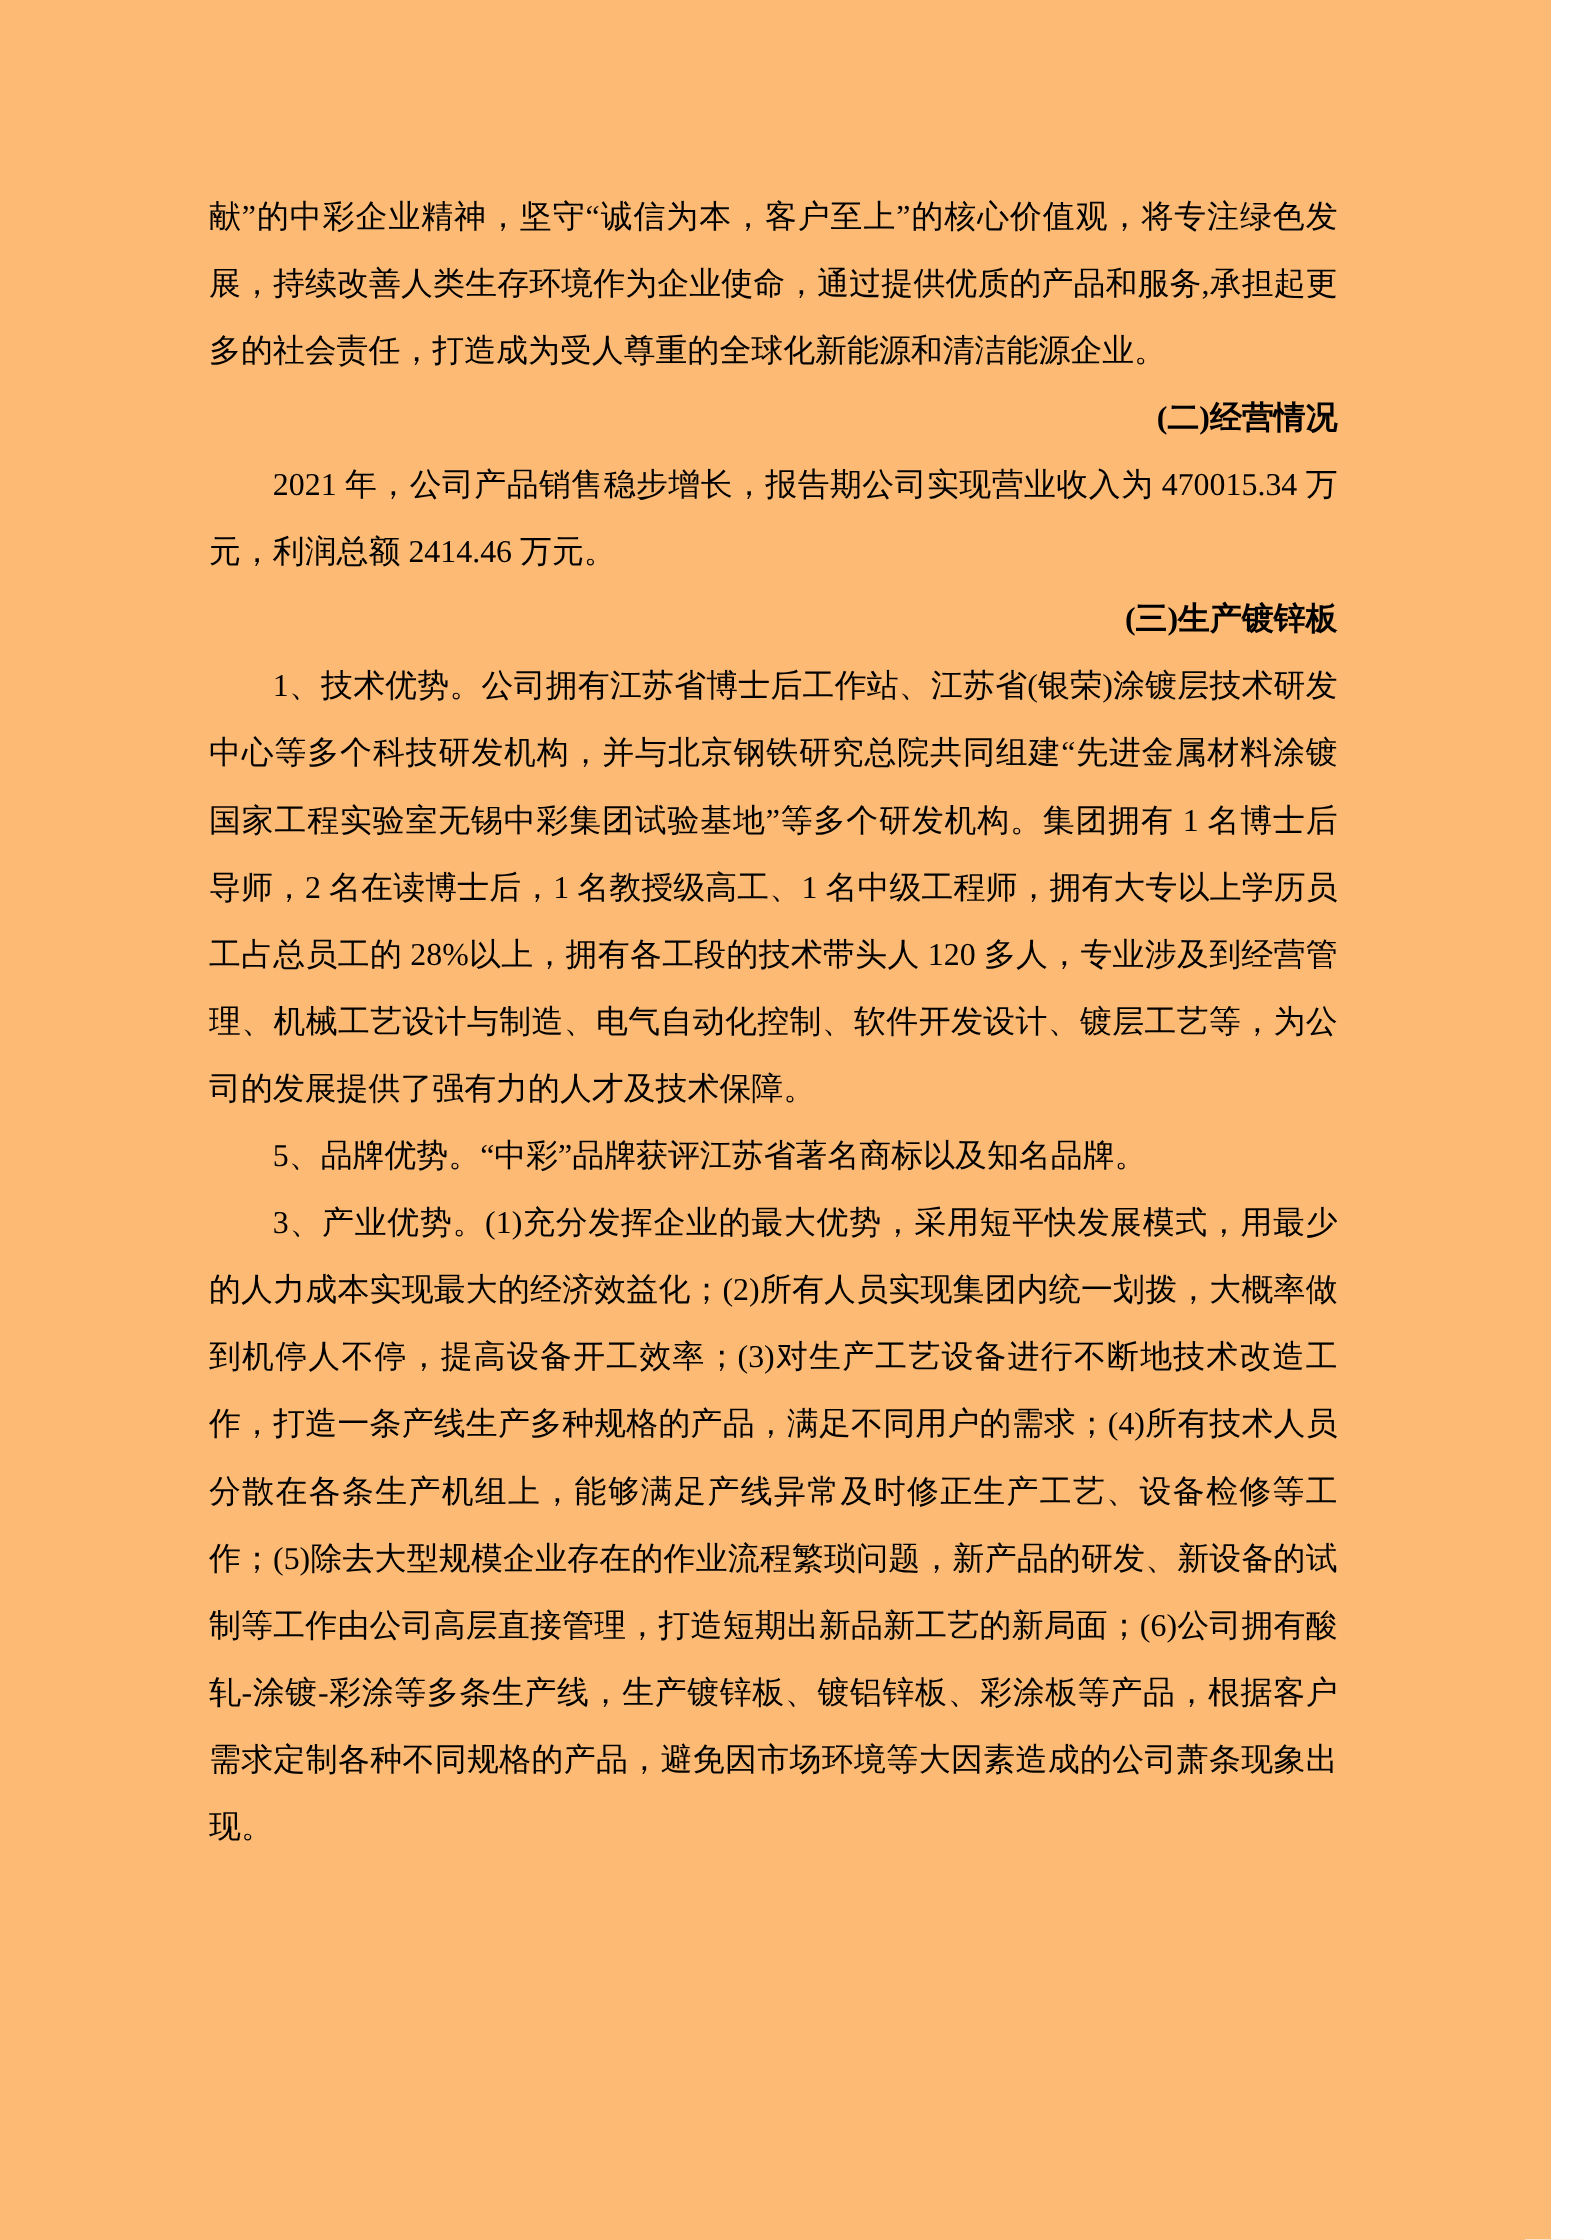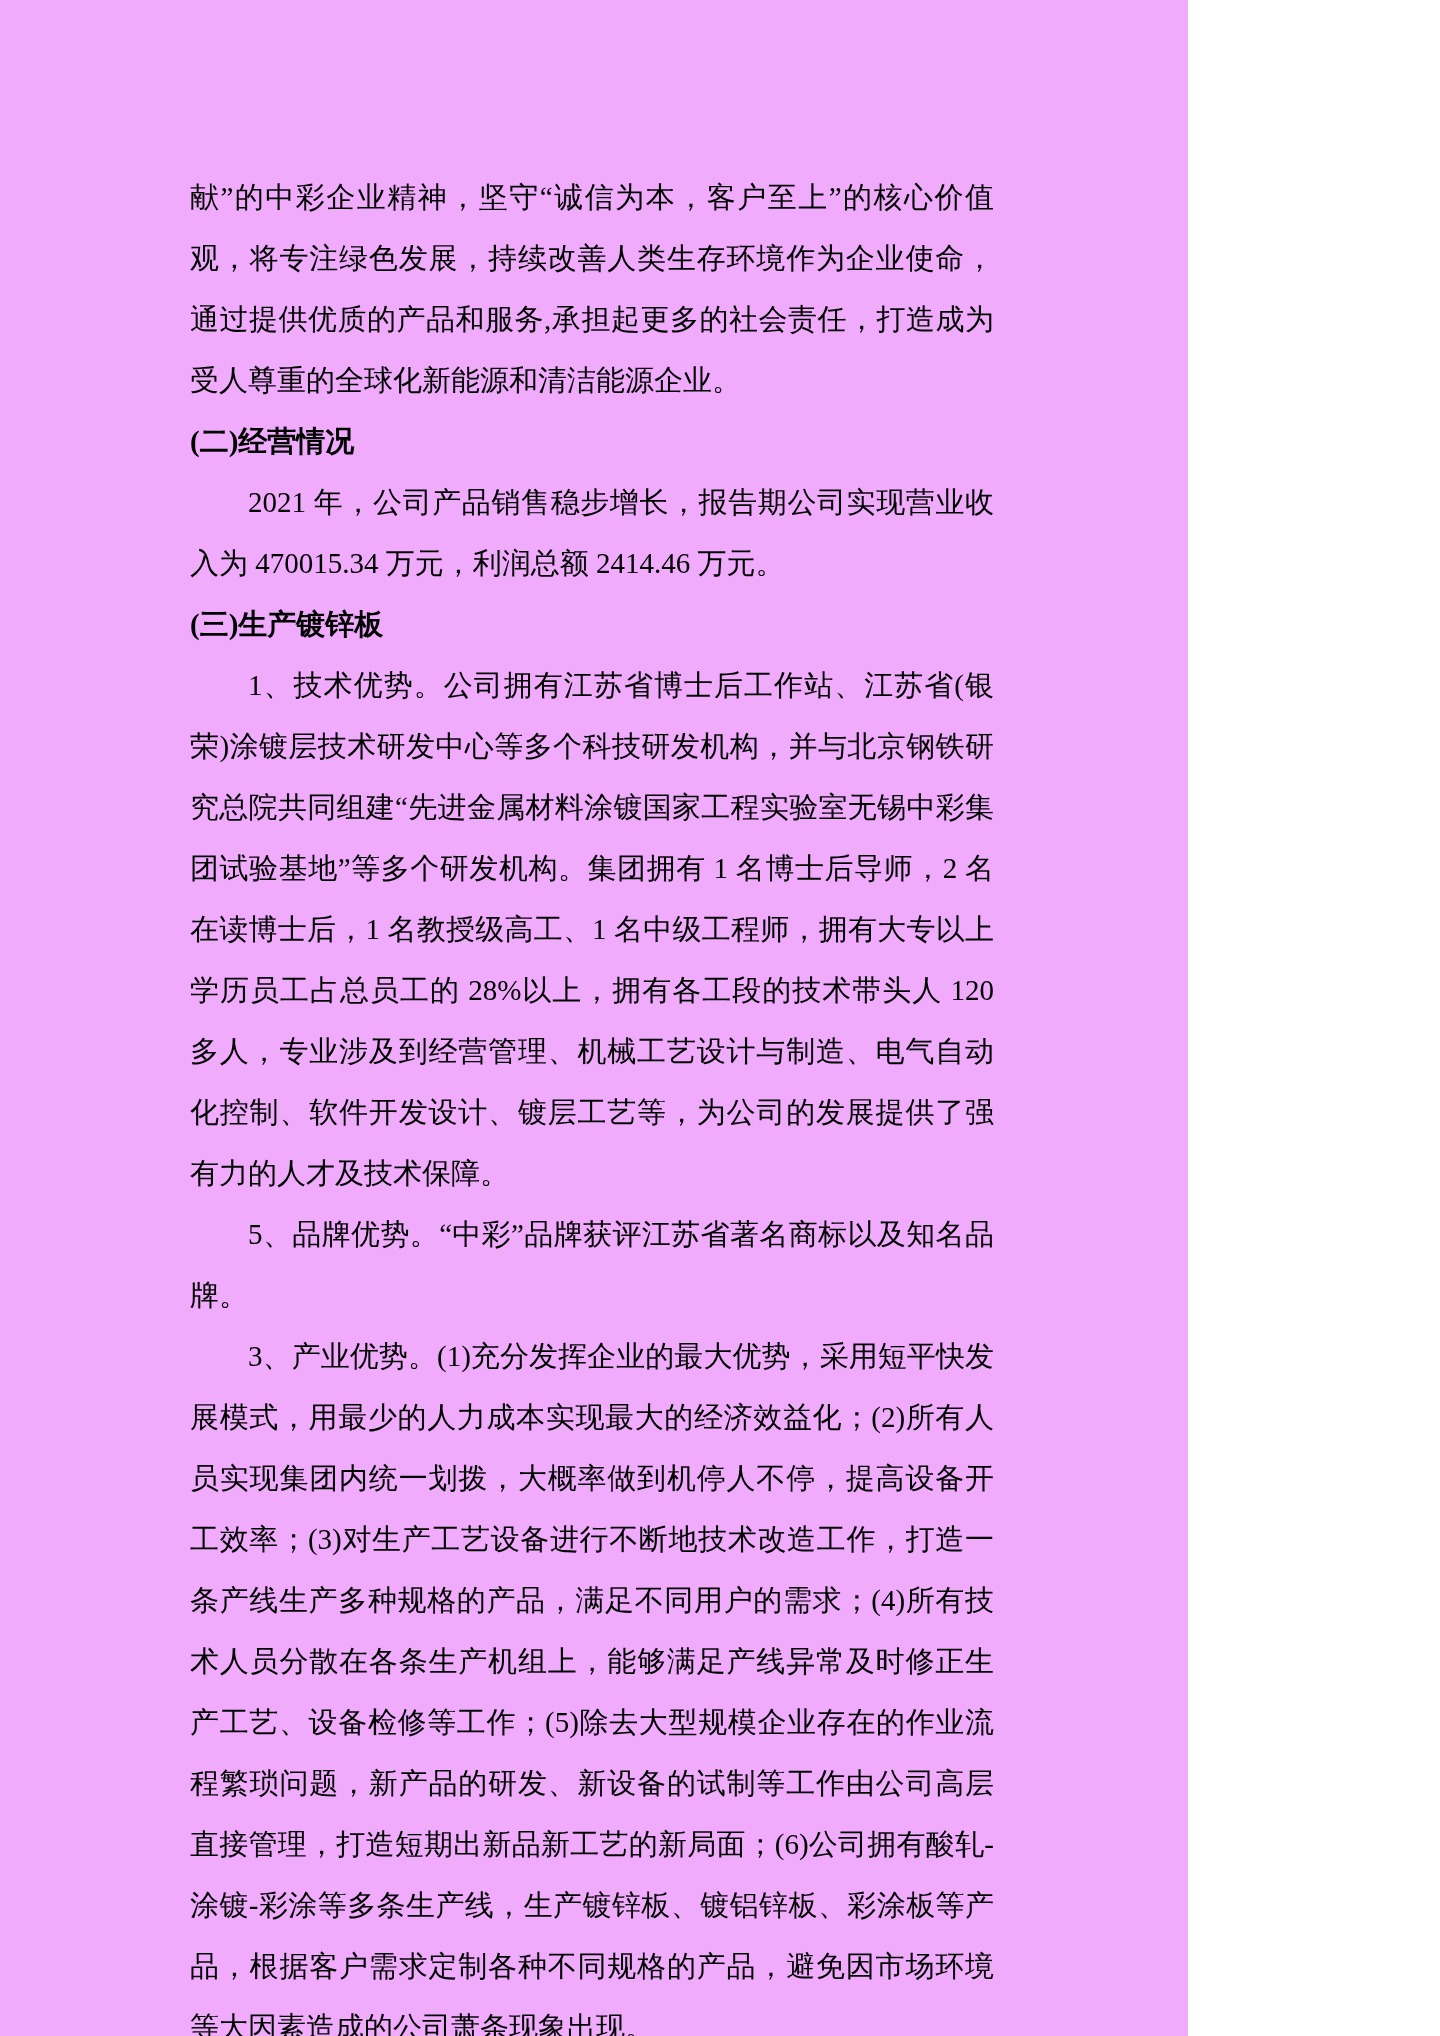--- a/index.html
+++ b/index.html
@@ -2,23 +2,23 @@
 <html><head>
 <meta charset="utf-8">
 <style>
   html, body {
     margin: 0;
     padding: 0;
     background: #ffffff;
   }
   .page {
     position: relative;
-    width: 1188px;
+    width: 1410px;
     height: 2036px;
-    background: #f0abfc;
+    background: #fdba74;
     box-sizing: border-box;
     padding: 167px 194px 0 190px;
     color: #000000;
     font-family: "Liberation Serif", "DejaVu Serif", serif;
     font-size: 29px;
     line-height: 61px;
     overflow: hidden;
   }
   .para {
     margin: 0;
@@ -26,21 +26,21 @@
     word-break: break-all;
   }
   .para.indent {
     text-indent: 2em;
   }
   .heading {
     margin: 0;
     font-size: 29px;
     font-weight: bold;
     line-height: 61px;
-    text-align: left;
+    text-align: right;
   }
 </style>
 </head>
 <body>
 
 <div class="page">
   <p class="para">献”的中彩企业精神，坚守“诚信为本，客户至上”的核心价值观，将专注绿色发展，持续改善人类生存环境作为企业使命，通过提供优质的产品和服务,承担起更多的社会责任，打造成为受人尊重的全球化新能源和清洁能源企业。</p>
 
   <h2 class="heading">(二)经营情况</h2>
 

